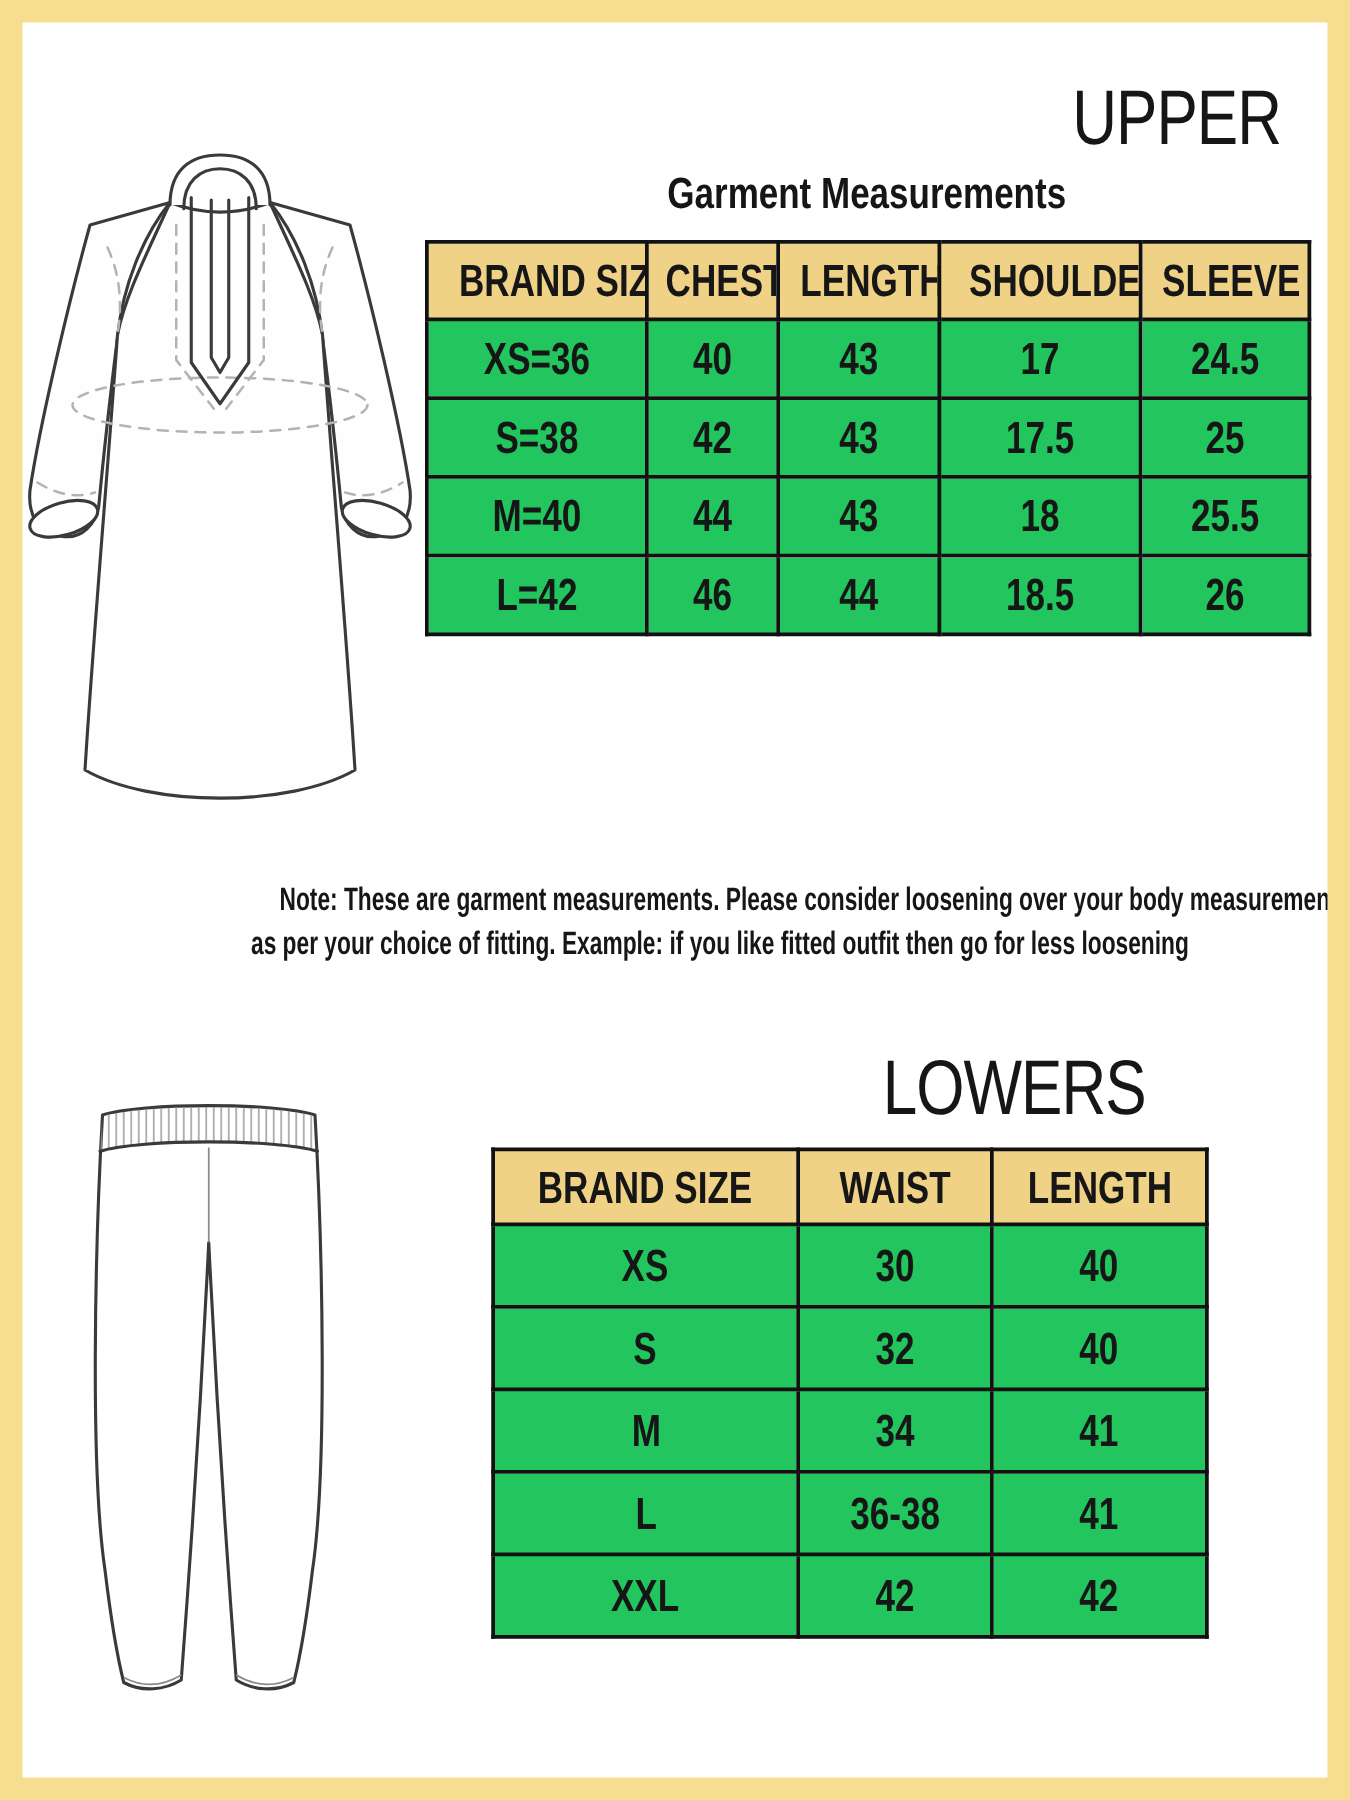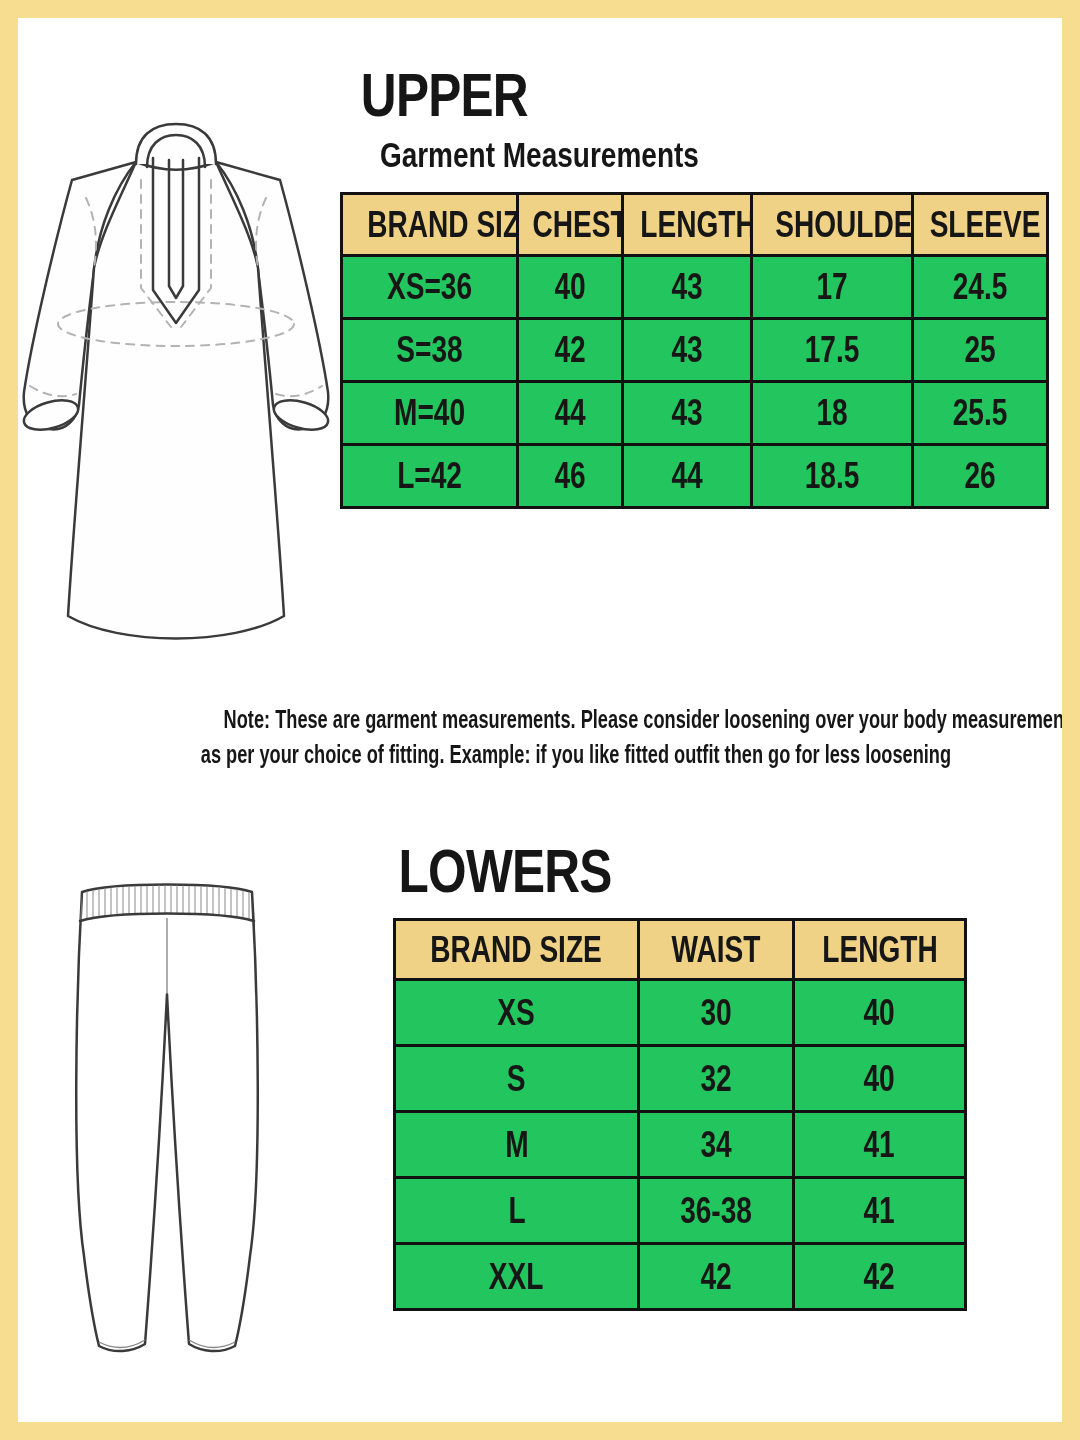--- a/index.html
+++ b/index.html
@@ -8,25 +8,26 @@
     width:1080px;height:1440px;
     box-sizing:border-box;
     border:18px solid #f6dd90;
     background:#ffffff;
     font-family:"Liberation Sans", sans-serif;
     color:#161616;
     overflow:hidden;
   }
   .abs{position:absolute;}
   .title{
-    font-size:62px;font-weight:bold;line-height:1.05;
-    text-align:left;letter-spacing:-1px;
+    font-size:62px;font-weight:normal;line-height:1.05;
+    text-align:right;letter-spacing:-1px;
   }
   .subtitle{
     font-size:35px;font-weight:bold;line-height:1.1;
+    text-align:center;
   }
   .cx{display:inline-block;white-space:nowrap;transform:scaleX(0.78);transform-origin:center;}
   .cx-title{display:inline-block;white-space:nowrap;transform:scaleX(0.80);transform-origin:center;}
   .note{
     text-align:center;font-size:26px;font-weight:bold;line-height:35px;
   }
   .note .cx-note{display:inline-block;white-space:nowrap;transform:scaleX(0.70);transform-origin:center;}
   table.size{
     border-collapse:collapse;table-layout:fixed;
     font-weight:bold;font-size:36px;

